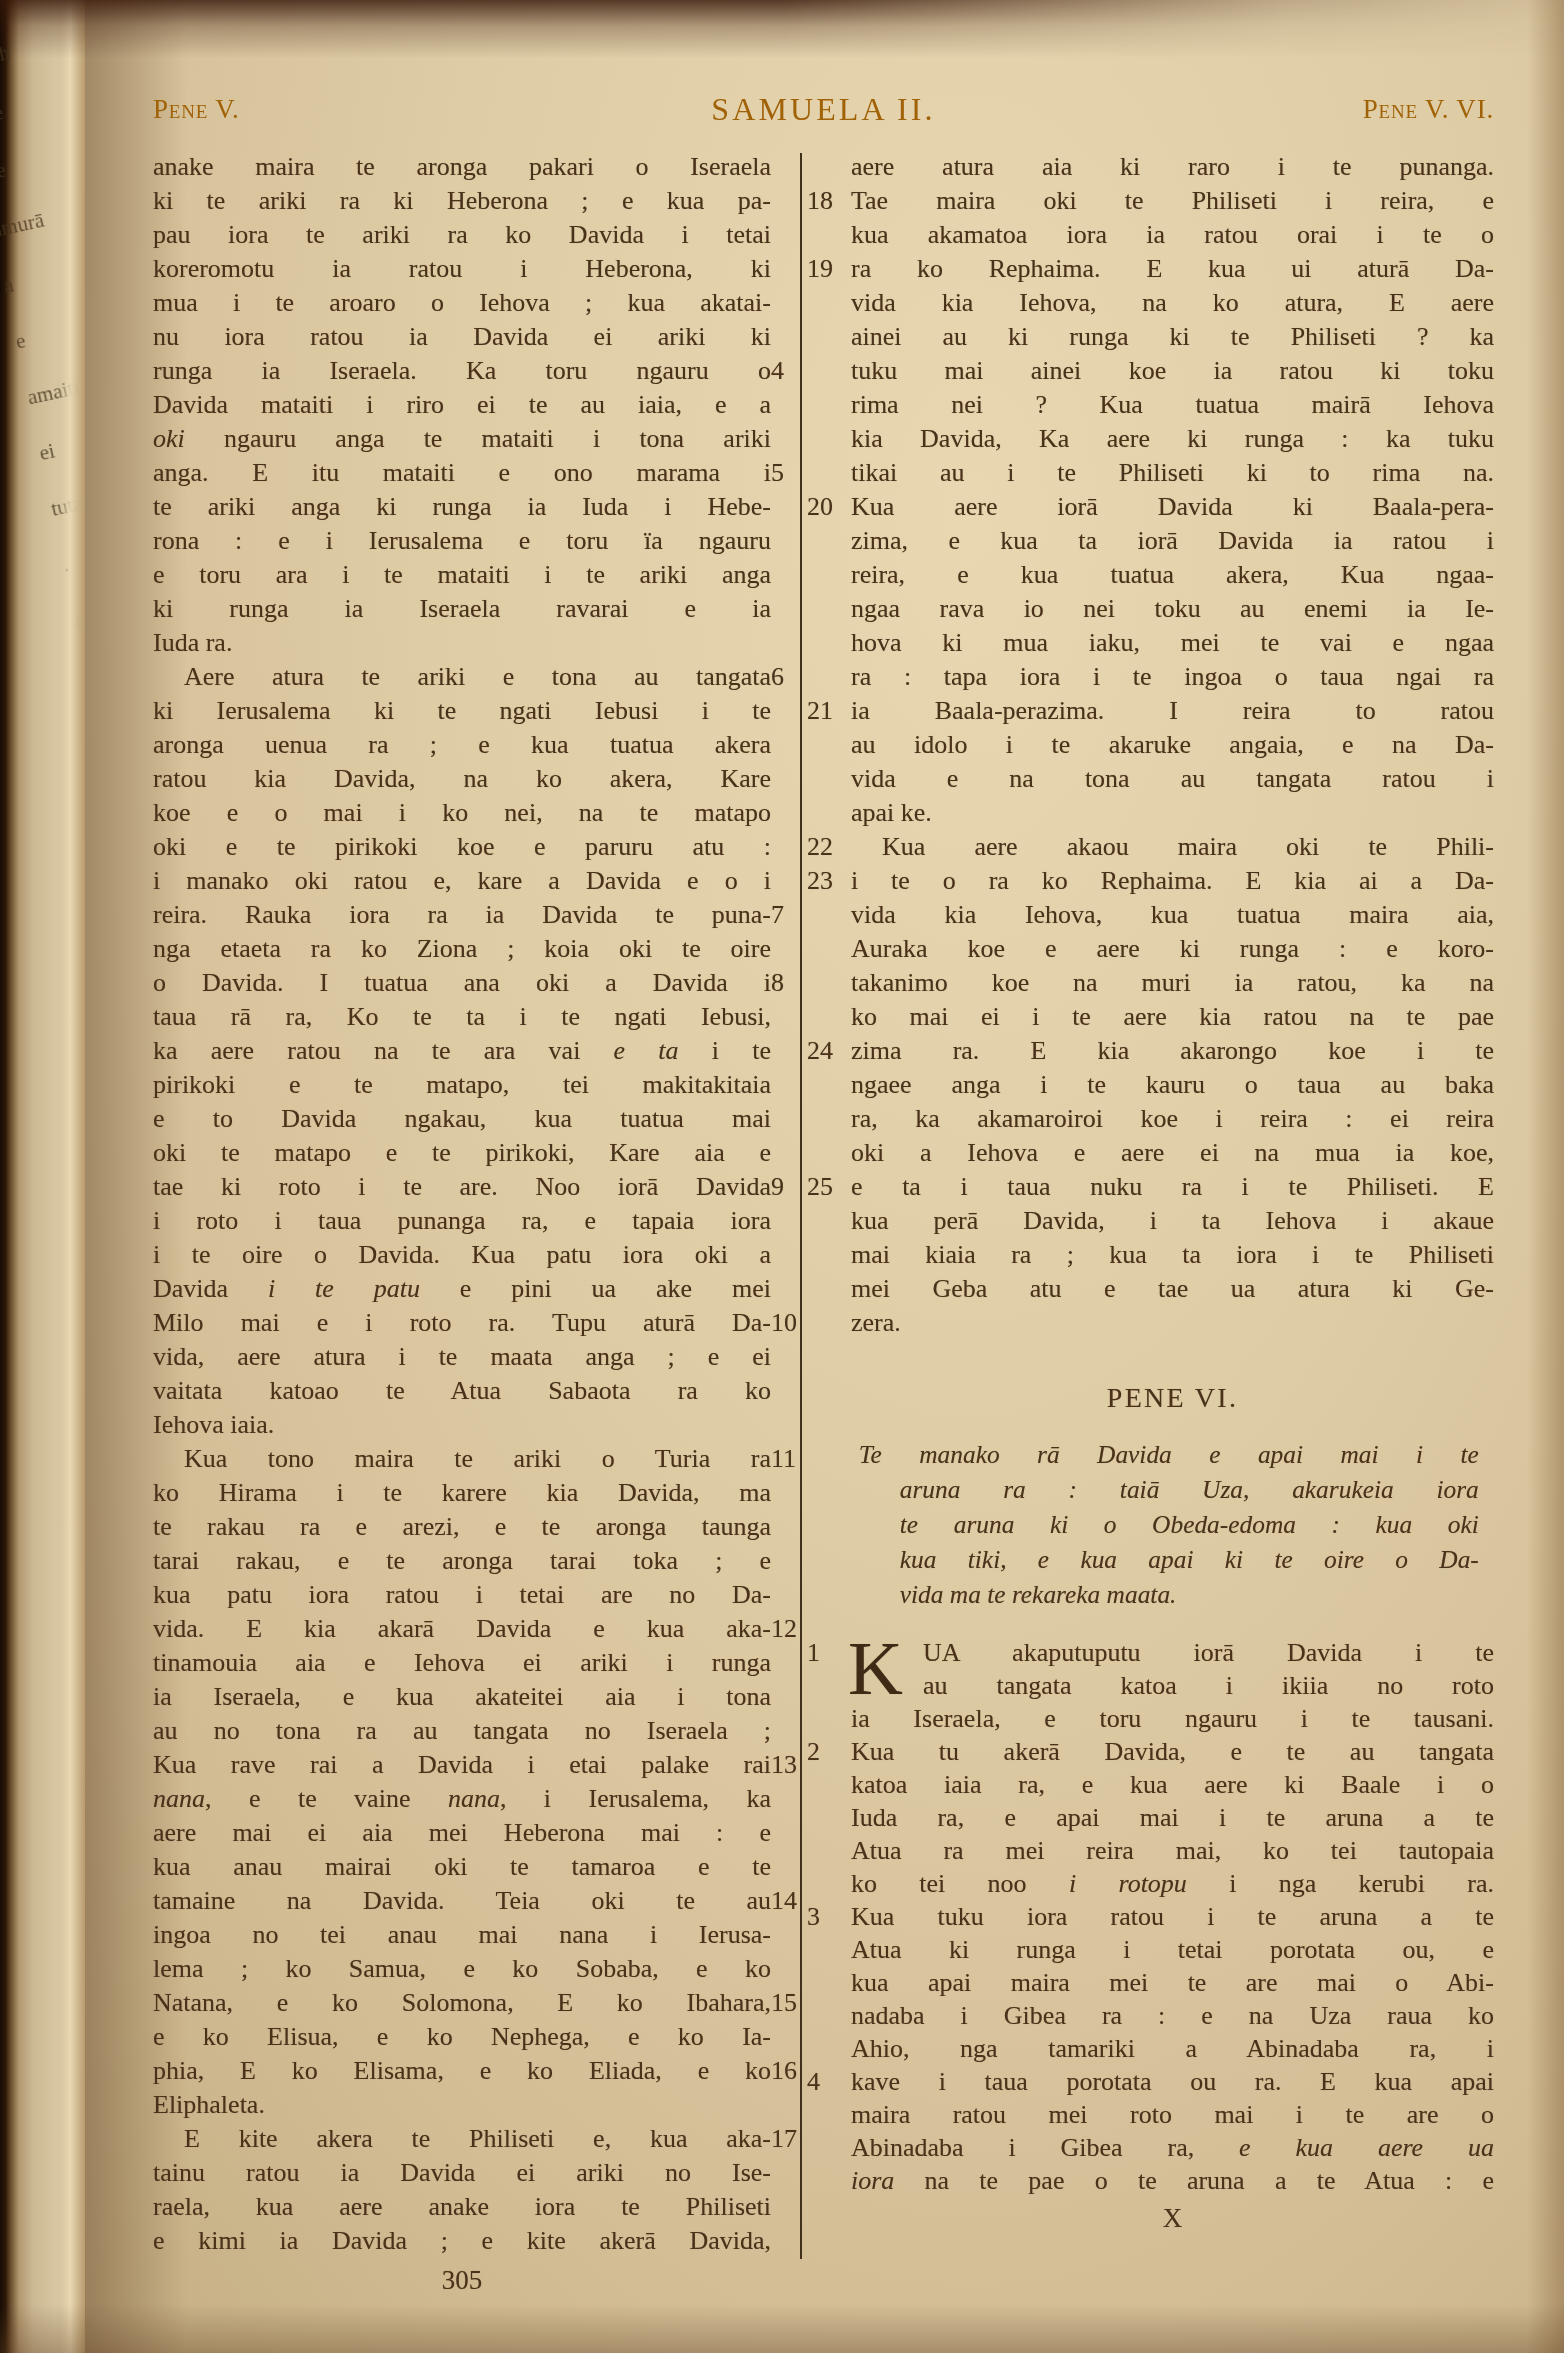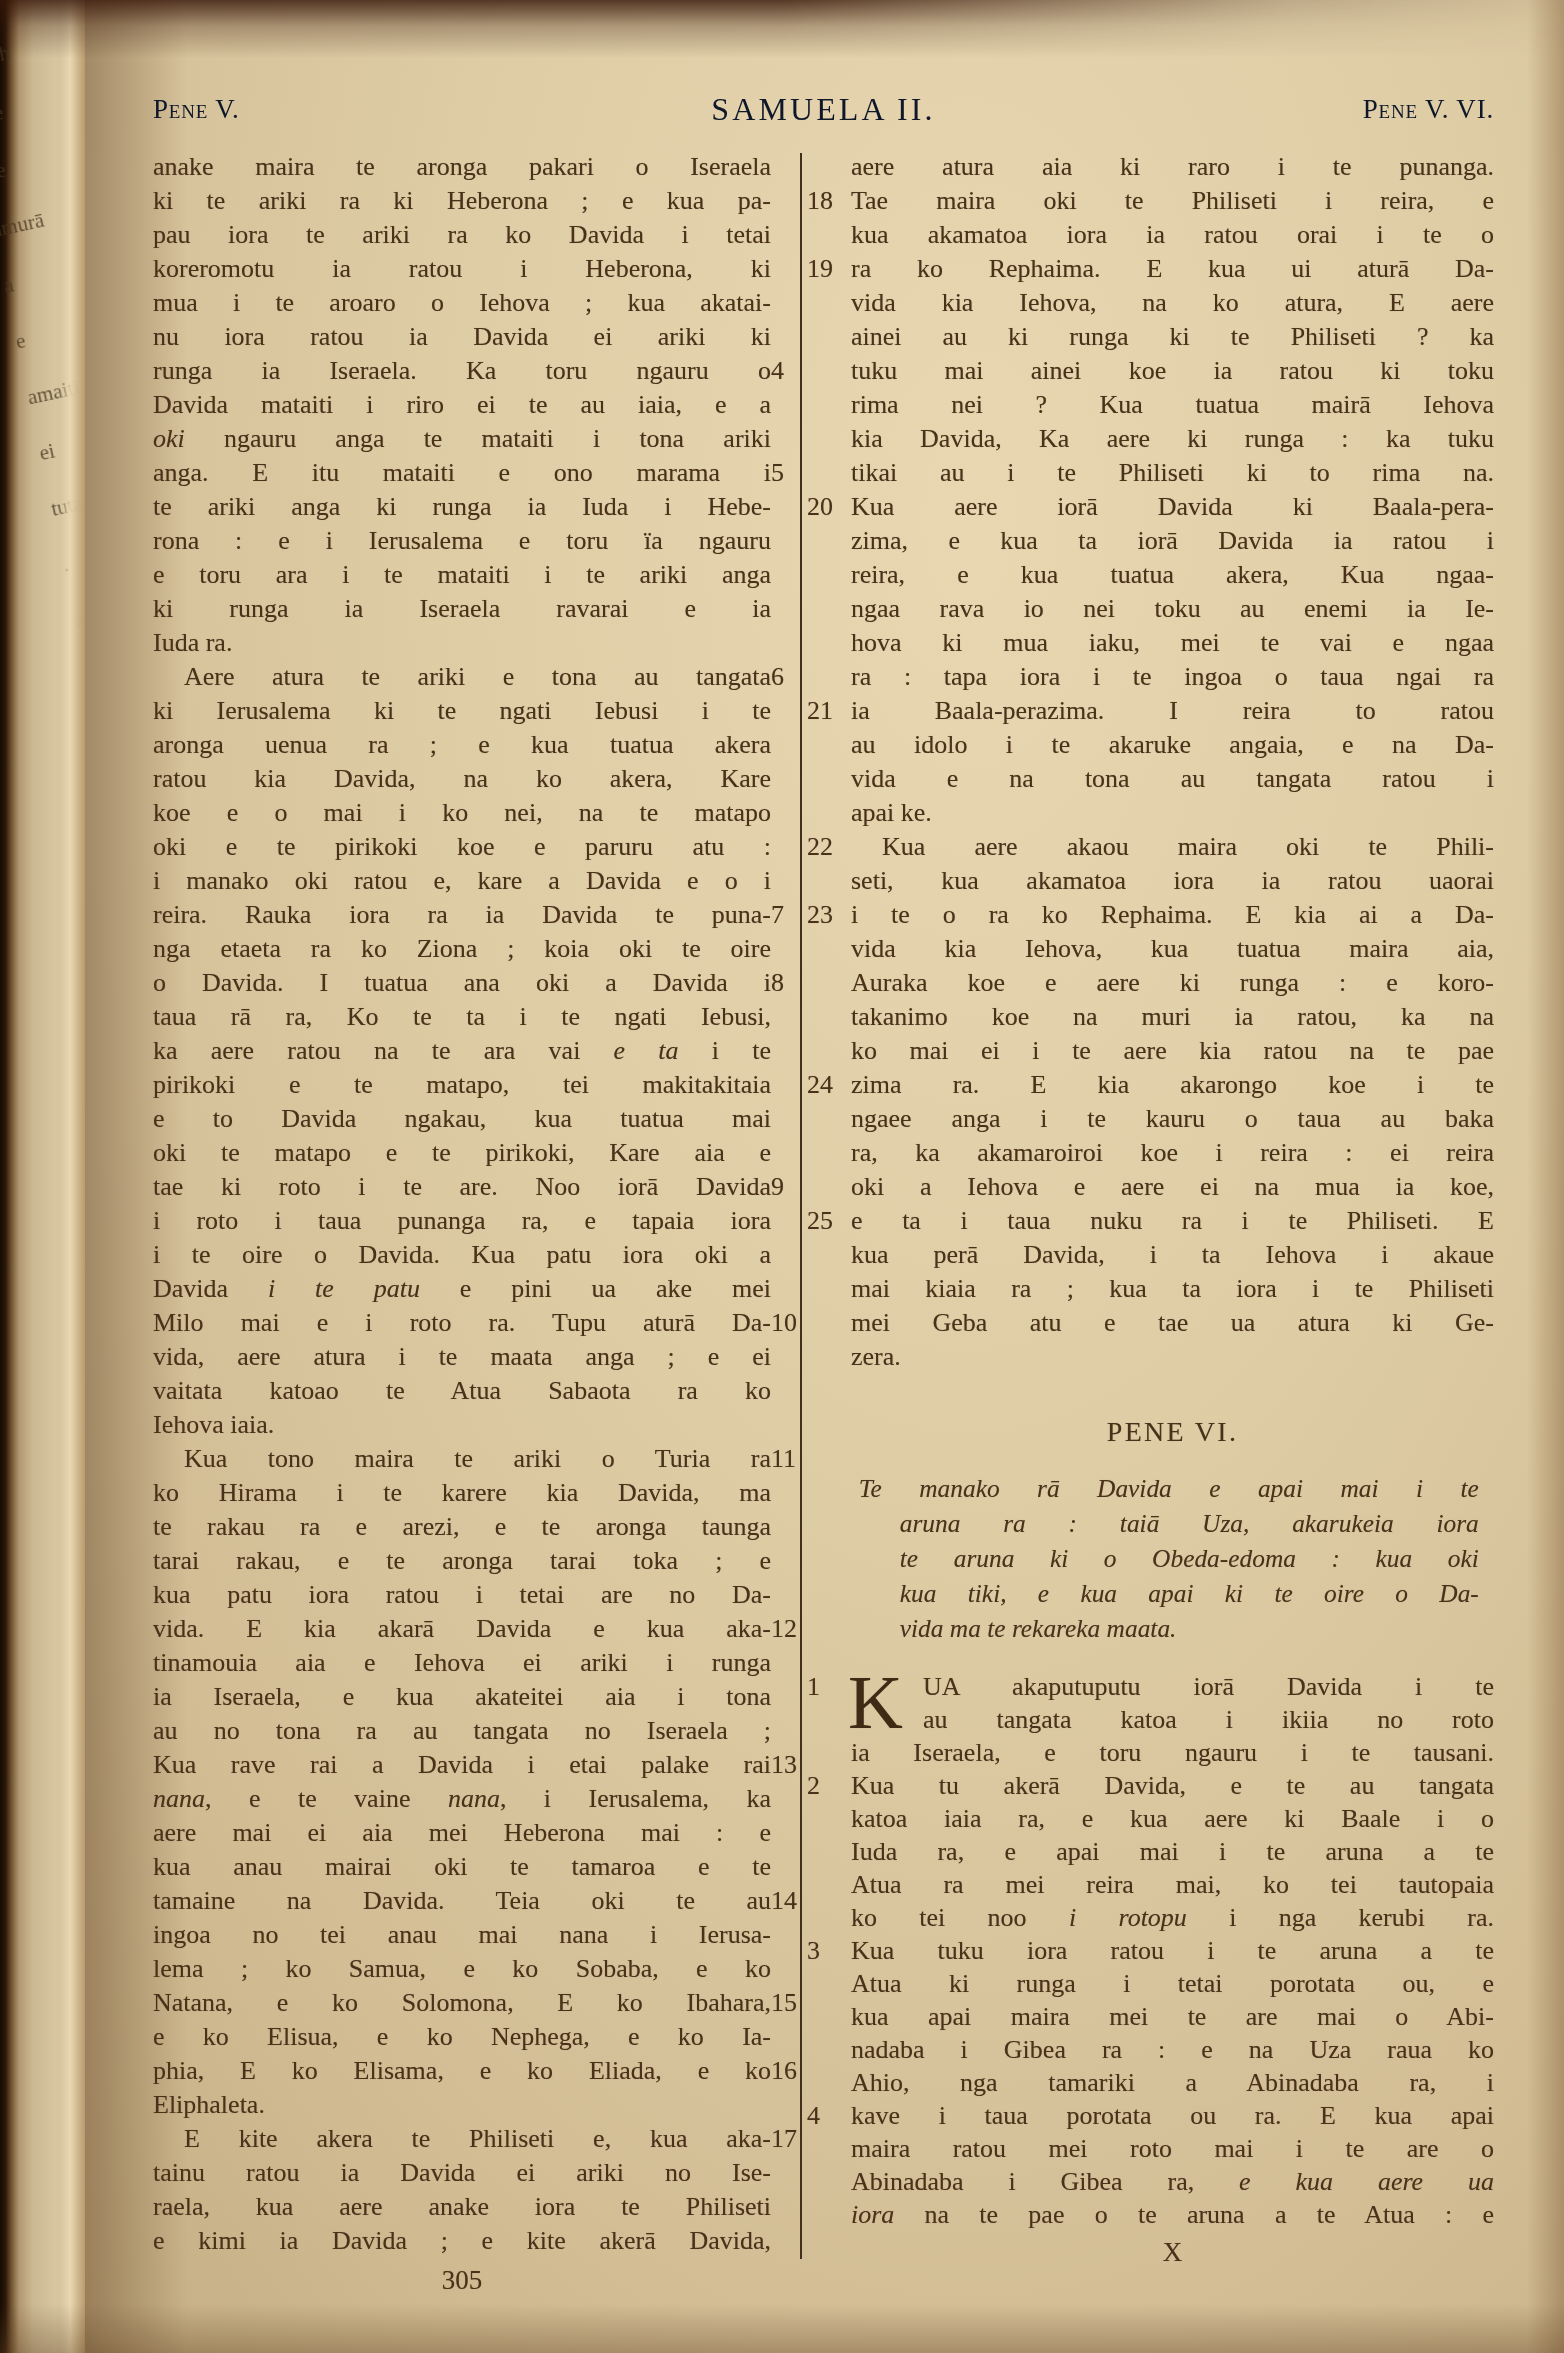--- a/index.html
+++ b/index.html
@@ -33,21 +33,21 @@
     position:absolute;left:0;top:0;width:100%;height:58px;pointer-events:none;
     background:linear-gradient(180deg,rgba(54,22,9,.82) 0%,rgba(54,22,9,.3) 45%,rgba(54,22,9,0) 100%);
     -webkit-mask-image:linear-gradient(90deg,#000 0%,#000 50%,rgba(0,0,0,.25) 82%,rgba(0,0,0,.05) 100%);
             mask-image:linear-gradient(90deg,#000 0%,#000 50%,rgba(0,0,0,.25) 82%,rgba(0,0,0,.05) 100%);
   }
   .right-shade{position:absolute;right:0;top:0;width:38px;height:100%;pointer-events:none;
     background:linear-gradient(270deg,rgba(125,90,52,.45),rgba(125,90,52,0));}
   .bottom-shade{position:absolute;left:0;bottom:0;width:100%;height:50px;pointer-events:none;
     background:linear-gradient(0deg,rgba(95,63,32,.38),rgba(95,63,32,0));}
   .running-head{position:absolute;top:91px;left:153px;width:1341px;height:39px;
-    font-size:27px;color:#0f172a;}
+    font-size:27px;color:#a16207;}
   .rh-left{position:absolute;left:0;top:3.1px;font-variant:small-caps;letter-spacing:0.8px;}
   .rh-center{position:absolute;left:0;right:0;text-align:center;font-size:32px;letter-spacing:3.1px;}
   .rh-right{position:absolute;right:0;top:3.1px;font-variant:small-caps;letter-spacing:0.8px;}
 
   .divider{position:absolute;left:800px;top:153px;width:2.3px;height:2106px;background:#41301b;}
 
   .col{position:absolute;top:150px;font-size:26px;line-height:34px;color:#4a321a;
     text-shadow:0 0 0.8px rgba(74,50,26,.35);}
   .col-left{left:153px;width:618px;}
   .col-right{left:851px;width:643px;}
@@ -192,21 +192,20 @@
       <div class="line"><span>zima, e kua ta iorā Davida ia ratou i</span></div>
       <div class="line"><span>reira, e kua tuatua akera, Kua ngaa-</span></div>
       <div class="line"><span>ngaa rava io nei toku au enemi ia Ie-</span></div>
       <div class="line"><span>hova ki mua iaku, mei te vai e ngaa</span></div>
       <div class="line"><span>ra : tapa iora i te ingoa o taua ngai ra</span></div>
       <div class="line"><span>ia Baala-perazima.  I reira to ratou</span><span class="vnum">21</span></div>
       <div class="line"><span>au idolo i te akaruke angaia, e na Da-</span></div>
       <div class="line"><span>vida e na tona au tangata ratou i</span></div>
       <div class="line end"><span>apai ke.</span></div>
       <div class="line ind"><span>Kua aere akaou maira oki te Phili-</span><span class="vnum">22</span></div>
-      <div class="line"><span>seti, kua akamatoa iora ia ratou uaorai</span></div>
       <div class="line"><span>i te o ra ko Rephaima.  E kia ai a Da-</span><span class="vnum">23</span></div>
       <div class="line"><span>vida kia Iehova, kua tuatua maira aia,</span></div>
       <div class="line"><span>Auraka koe e aere ki runga : e koro-</span></div>
       <div class="line"><span>takanimo koe na muri ia ratou, ka na</span></div>
       <div class="line"><span>ko mai ei i te aere kia ratou na te pae</span></div>
       <div class="line"><span>zima ra.  E kia akarongo koe i te</span><span class="vnum">24</span></div>
       <div class="line"><span>ngaee anga i te kauru o taua au baka</span></div>
       <div class="line"><span>ra, ka akamaroiroi koe i reira : ei reira</span></div>
       <div class="line"><span>oki a Iehova e aere ei na mua ia koe,</span></div>
       <div class="line"><span>e ta i taua nuku ra i te Philiseti.  E</span><span class="vnum">25</span></div>

